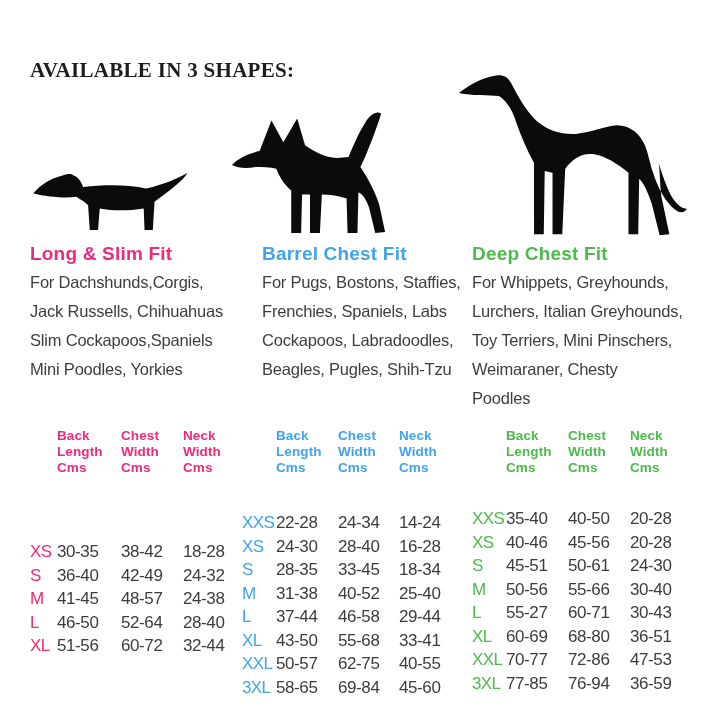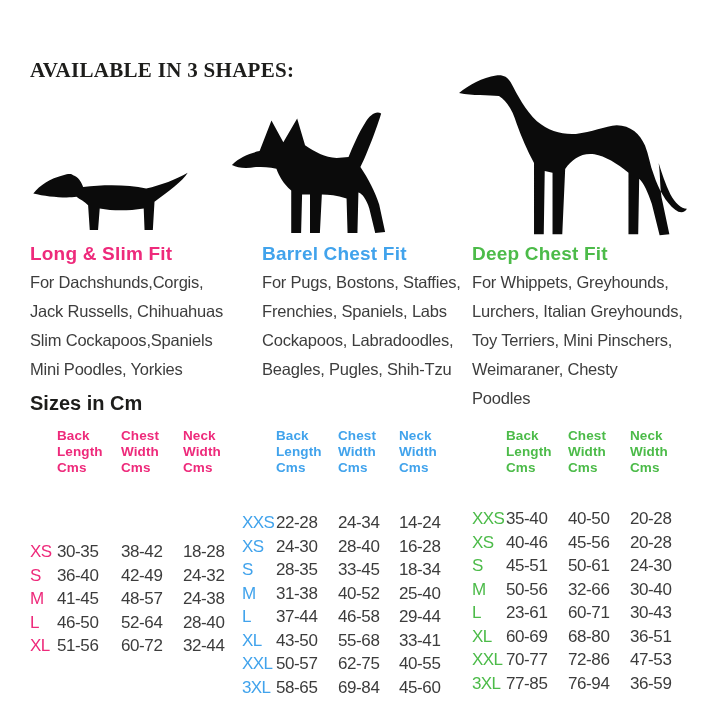--- a/index.html
+++ b/index.html
@@ -108,21 +108,20 @@
   <p class="breeds col-1">For Pugs, Bostons, Staffies,
 Frenchies, Spaniels, Labs
 Cockapoos, Labradoodles,
 Beagles, Pugles, Shih-Tzu</p>
   <p class="breeds col-2">For Whippets, Greyhounds,
 Lurchers, Italian Greyhounds,
 Toy Terriers, Mini Pinschers,
 Weimaraner, Chesty
  Poodles</p>
 
-  <h2 class="sizes-heading">Sizes in Cm</h2>
 
   <div class="size-table tbl-0">
     <div class="thead">
         <div class="th"></div>
         <div class="th" style="color: rgb(238, 42, 123);">Back
 Length
 Cms</div>
         <div class="th" style="color: rgb(238, 42, 123);">Chest
 Width
 Cms</div>
@@ -255,26 +254,26 @@
         </div>
         <div class="trow">
           <div class="td size" style="color: rgb(76, 187, 73);">S</div>
           <div class="td">45-51</div>
           <div class="td">50-61</div>
           <div class="td">24-30</div>
         </div>
         <div class="trow">
           <div class="td size" style="color: rgb(76, 187, 73);">M</div>
           <div class="td">50-56</div>
-          <div class="td">32-66</div>
+          <div class="td">55-66</div>
           <div class="td">30-40</div>
         </div>
         <div class="trow">
           <div class="td size" style="color: rgb(76, 187, 73);">L</div>
-          <div class="td">23-61</div>
+          <div class="td">55-27</div>
           <div class="td">60-71</div>
           <div class="td">30-43</div>
         </div>
         <div class="trow">
           <div class="td size" style="color: rgb(76, 187, 73);">XL</div>
           <div class="td">60-69</div>
           <div class="td">68-80</div>
           <div class="td">36-51</div>
         </div>
         <div class="trow">

